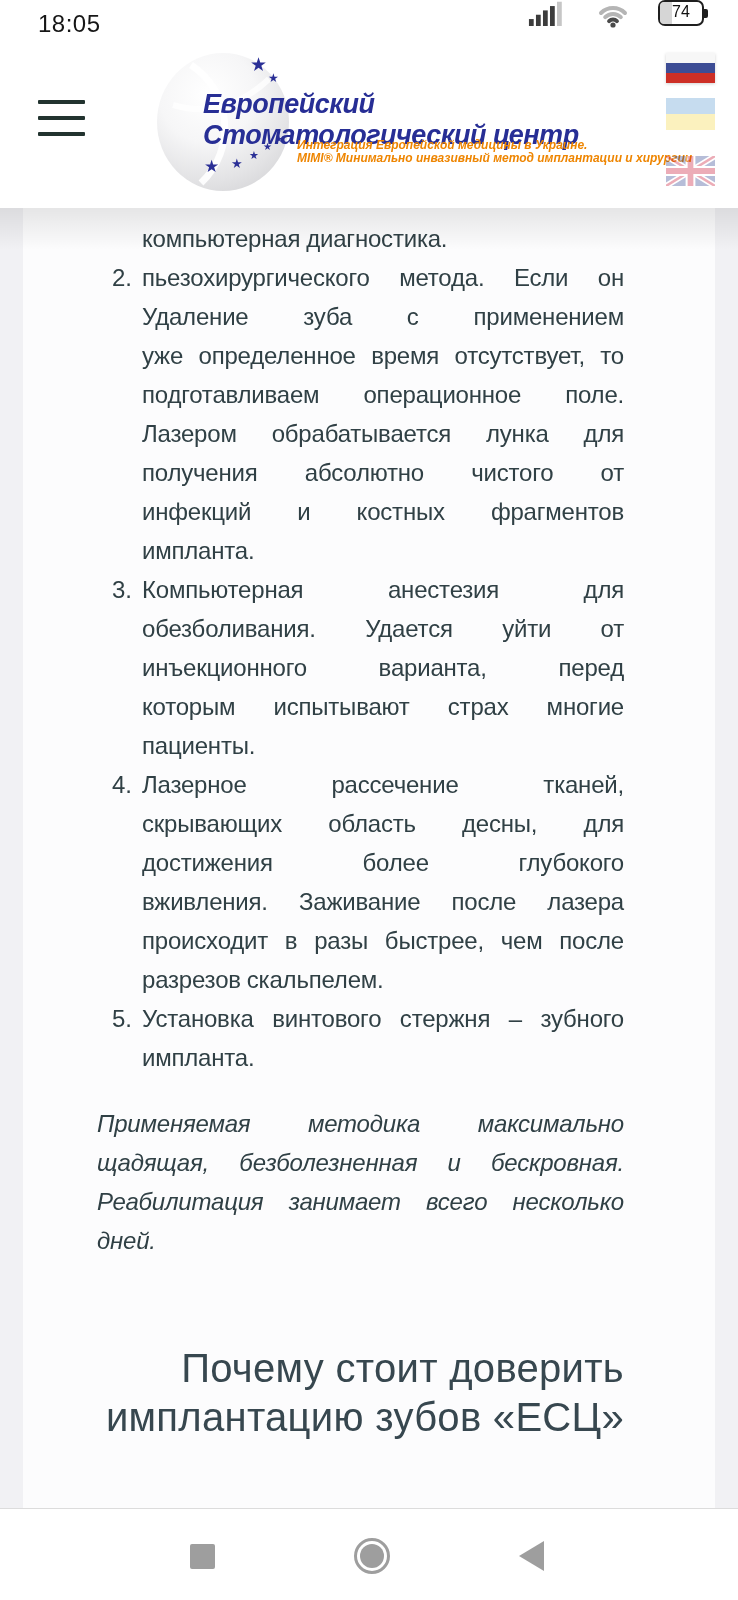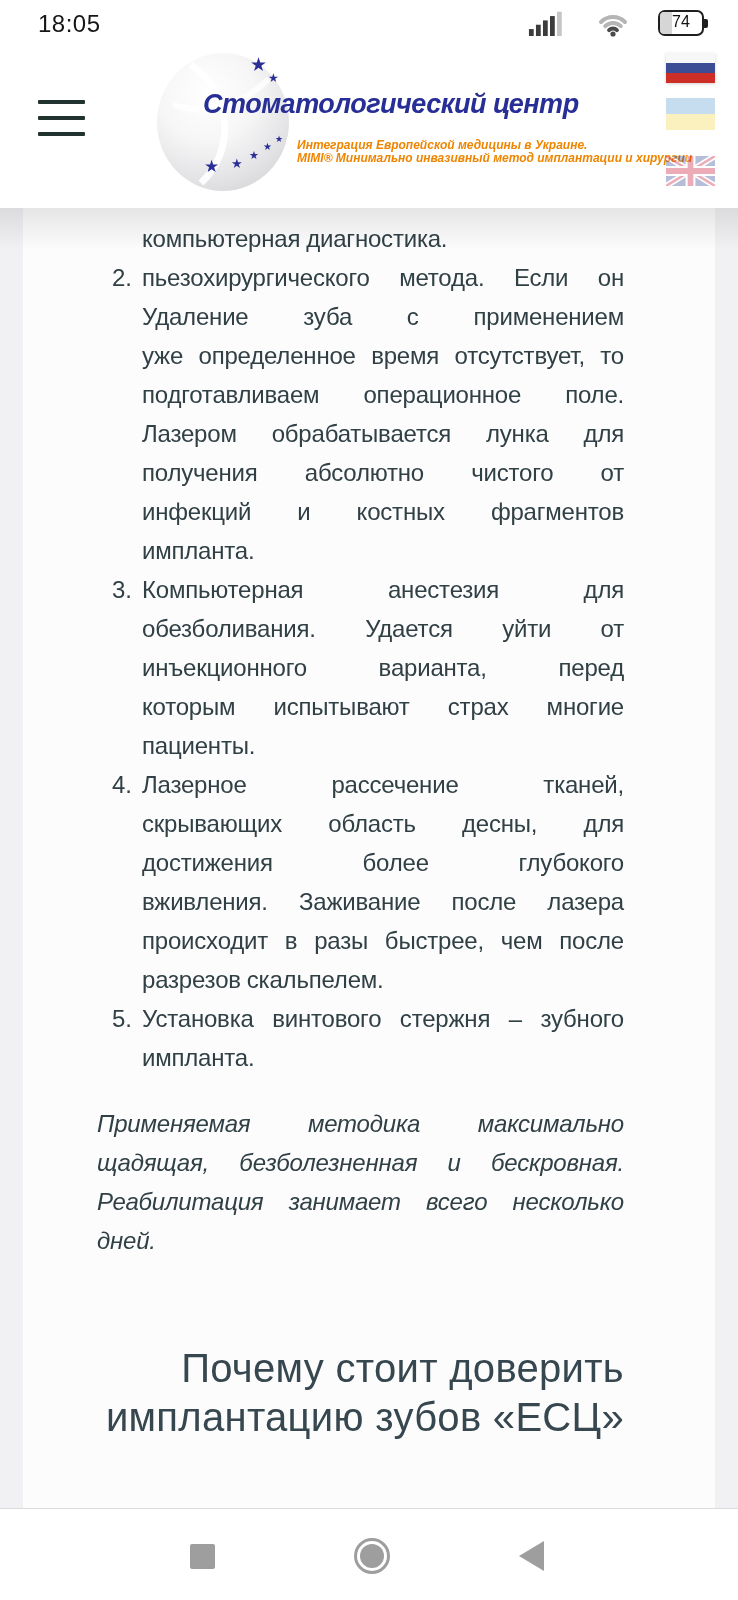--- a/index.html
+++ b/index.html
@@ -4,21 +4,21 @@
 <style>
   html,body { margin:0; padding:0; background:#ffffff; }
   .phone {
     position:relative; width:738px; height:1600px; overflow:hidden;
     background:#7f1d1d;
     font-family:"Liberation Sans","DejaVu Sans",sans-serif;
   }
   
   .statusbar { position:relative; height:45px; background:#ffffff; }
   .time { position:absolute; left:38px; top:10px; font-size:24px; color:#161616; letter-spacing:0.5px; }
-  .sb-icons { position:absolute; right:34px; top:0; height:45px; display:flex; align-items:center; gap:27px; }
+  .sb-icons { position:absolute; right:34px; top:0; height:45px; display:flex; gap:27px; }
   .battery { position:relative; width:46px; height:26px; border:2px solid #1f1f1f; border-radius:7px; box-sizing:border-box; background:#fff; overflow:visible; }
   .batt-fill { position:absolute; left:0; top:0; bottom:0; width:12px; background:#d6d6d6; border-radius:4px 0 0 4px; }
   .batt-text { position:absolute; left:0; right:0; top:1px; text-align:center; font-size:16px; color:#111; }
   .batt-nub { position:absolute; right:-6px; top:7px; width:4px; height:9px; background:#1f1f1f; border-radius:0 2px 2px 0; }
   
   .header { position:relative; height:163px; background:#ffffff; }
   .hamburger { position:absolute; left:38px; top:55px; width:47px; cursor:pointer; }
   .hamburger i { display:block; width:47px; height:4px; background:#22332f; margin-bottom:12px; border-radius:1px; }
   .sphere { position:absolute; left:157px; top:8px; width:132px; height:138px; border-radius:50%;
     background:radial-gradient(circle at 38% 30%, #ffffff 0%, #f6f6f7 38%, #e3e3e5 68%, #cbcbce 100%);
@@ -103,20 +103,21 @@
         </svg>
       </div>
       <span class="star" style="left:250px; top:10px; font-size:19px;">★</span>
       <span class="star" style="left:268px; top:27px; font-size:12px;">★</span>
       <span class="star" style="left:204px; top:113px; font-size:17px;">★</span>
       <span class="star" style="left:231px; top:112px; font-size:13px;">★</span>
       <span class="star" style="left:249px; top:105px; font-size:11px;">★</span>
       <span class="star" style="left:263px; top:97px; font-size:10px;">★</span>
       <span class="star" style="left:275px; top:90px; font-size:9px;">★</span>
       <div class="logo-title">
+        <div>Европейский</div>
         <div>Стоматологический центр</div>
       </div>
       <div class="logo-sub">
         <div>Интеграция Европейской медицины в Украине.</div>
         <div>MIMI® Минимально инвазивный метод имплантации и хирургии</div>
       </div>
     </div>
 
     <div class="langs">
       <div class="flag flag-ru"></div>

